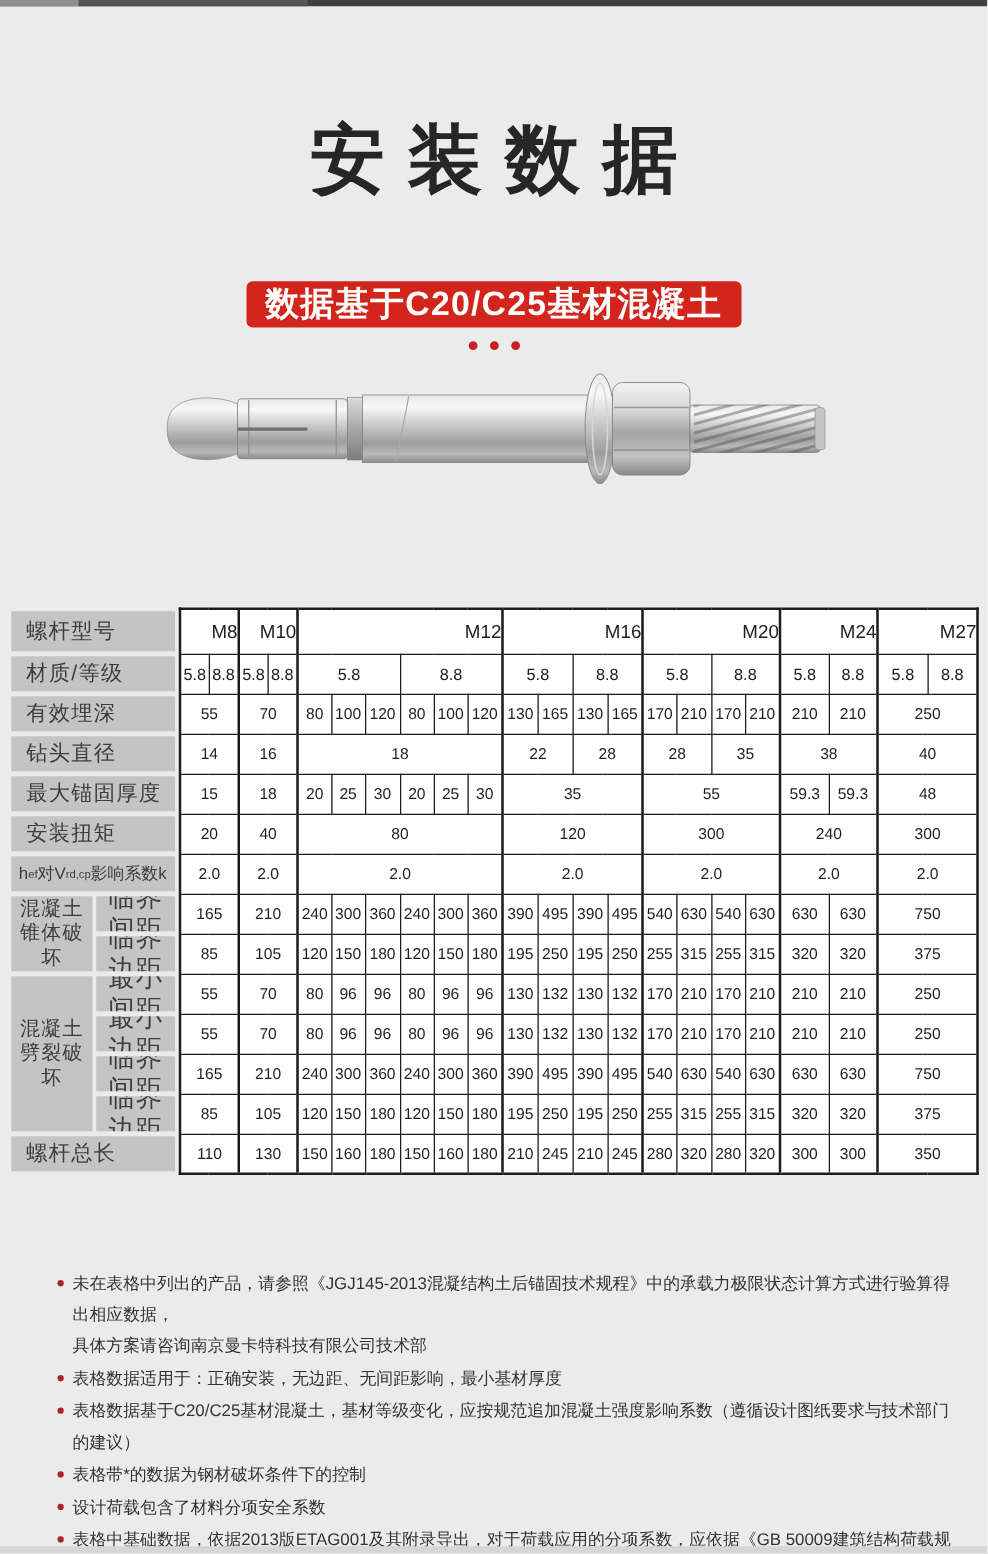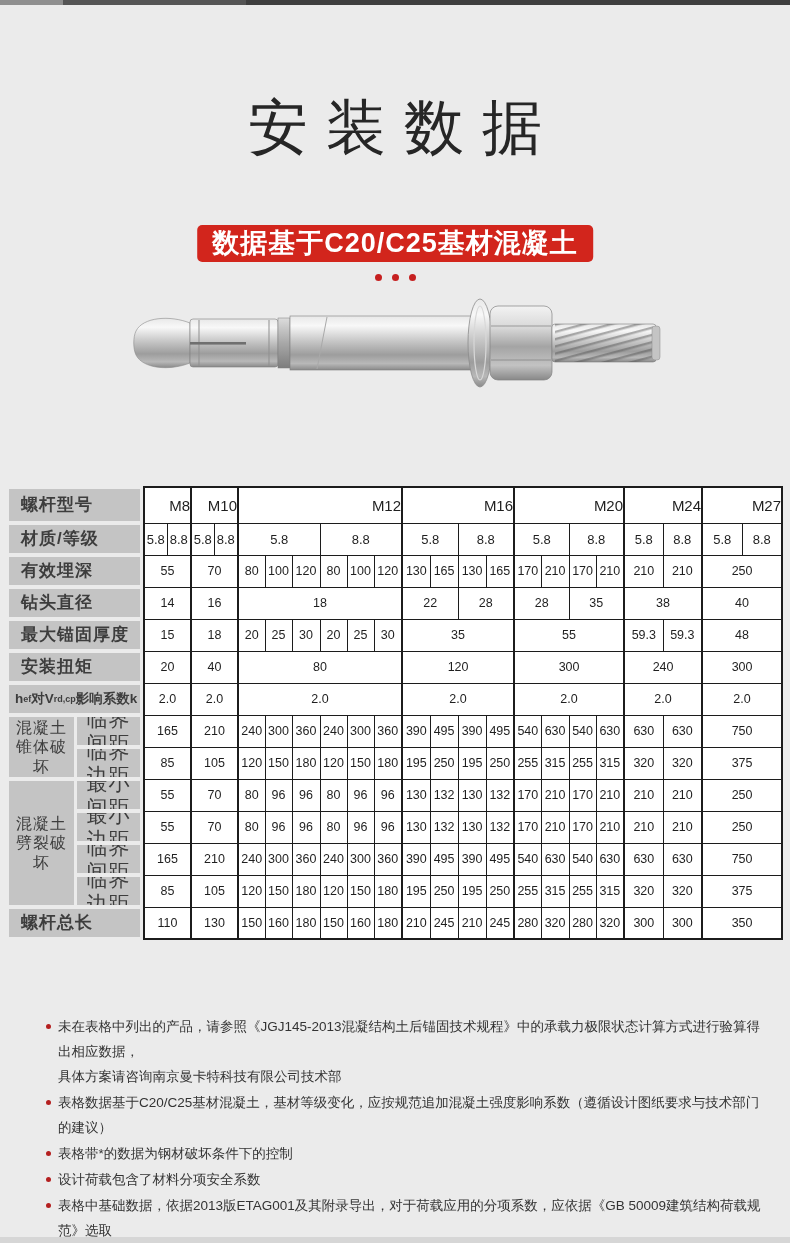--- a/index.html
+++ b/index.html
@@ -10,21 +10,21 @@
   }
   
   .topbar{position:absolute;top:0;left:0;width:790px;height:5px;background:#3f3f3f;}
   .topbar .seg1{position:absolute;top:0;left:0;width:63px;height:5px;background:#8f8f8f;}
   .topbar .seg2{position:absolute;top:0;left:63px;width:183px;height:5px;background:#555;}
   .bottombar{position:absolute;bottom:0;left:0;width:790px;height:6px;background:#d6d6d6;}
 
   
   .title{
     position:absolute;top:88px;left:0;width:790px;margin:0;
-    text-align:center;font-size:60px;font-weight:400;color:#262626;
+    text-align:center;font-size:60px;font-weight:700;color:#262626;
     letter-spacing:18px;text-indent:18px;
   }
   .banner{
     position:absolute;top:194px;left:50%;transform:translateX(-50%);
     background:#d2251c;color:#ffffff;font-size:27px;font-weight:bold;
     line-height:37px;height:37px;padding:0 15px;border-radius:5px;
     white-space:nowrap;letter-spacing:1px;margin-top:31px;
   }
   .dots{position:absolute;top:268px;left:0;width:790px;text-align:center;}
   .dots span{display:inline-block;width:7px;height:7px;border-radius:50%;
@@ -51,21 +51,21 @@
   table.spec tr:first-child td.v{border-top-width:2px;text-align:right;}
   table.spec tr:last-child td.v{border-bottom-width:2px;}
   td.lab{background:transparent;border:0;padding:0;position:relative;}
   .labbox{
     position:absolute;top:2px;bottom:2px;left:0;right:3px;
     background:#c4c4c4;color:#3d3d3d;
     display:flex;align-items:center;justify-content:center;
     font-size:21px;line-height:1.2;white-space:pre-line;text-align:center;
     letter-spacing:1px;overflow:hidden;
   }
-  .labbox.left{justify-content:flex-start;padding-left:12px;font-size:17px;text-align:left;font-weight:bold;}
+  .labbox.left{justify-content:flex-start;padding-left:12px;font-size:17px;text-align:left;}
   td.sec .labbox{font-size:16px;text-align:center;}
   .labbox.small{font-size:13.5px;padding-left:6px;letter-spacing:0;}
   .labbox.small sub{font-size:9px;}
 
   
   ul.notes{
     position:absolute;top:1014px;left:46px;width:716px;
     list-style:none;margin:0;padding:0;
   }
   ul.notes li{display:flex;align-items:flex-start;margin:0 0 1px 0;}
@@ -467,20 +467,24 @@
   </table>
 
   <ul class="notes" id="notes">
       <li>
         <span class="fb"></span>
         <span class="ft">未在表格中列出的产品，请参照《JGJ145-2013混凝结构土后锚固技术规程》中的承载力极限状态计算方式进行验算得出相应数据，
 具体方案请咨询南京曼卡特科技有限公司技术部</span>
       </li>
       <li>
         <span class="fb"></span>
+        <span class="ft">表格数据适用于：正确安装，无边距、无间距影响，最小基材厚度</span>
+      </li>
+      <li>
+        <span class="fb"></span>
         <span class="ft">表格数据基于C20/C25基材混凝土，基材等级变化，应按规范追加混凝土强度影响系数（遵循设计图纸要求与技术部门的建议）</span>
       </li>
       <li>
         <span class="fb"></span>
         <span class="ft">表格带*的数据为钢材破坏条件下的控制</span>
       </li>
       <li>
         <span class="fb"></span>
         <span class="ft">设计荷载包含了材料分项安全系数</span>
       </li>

